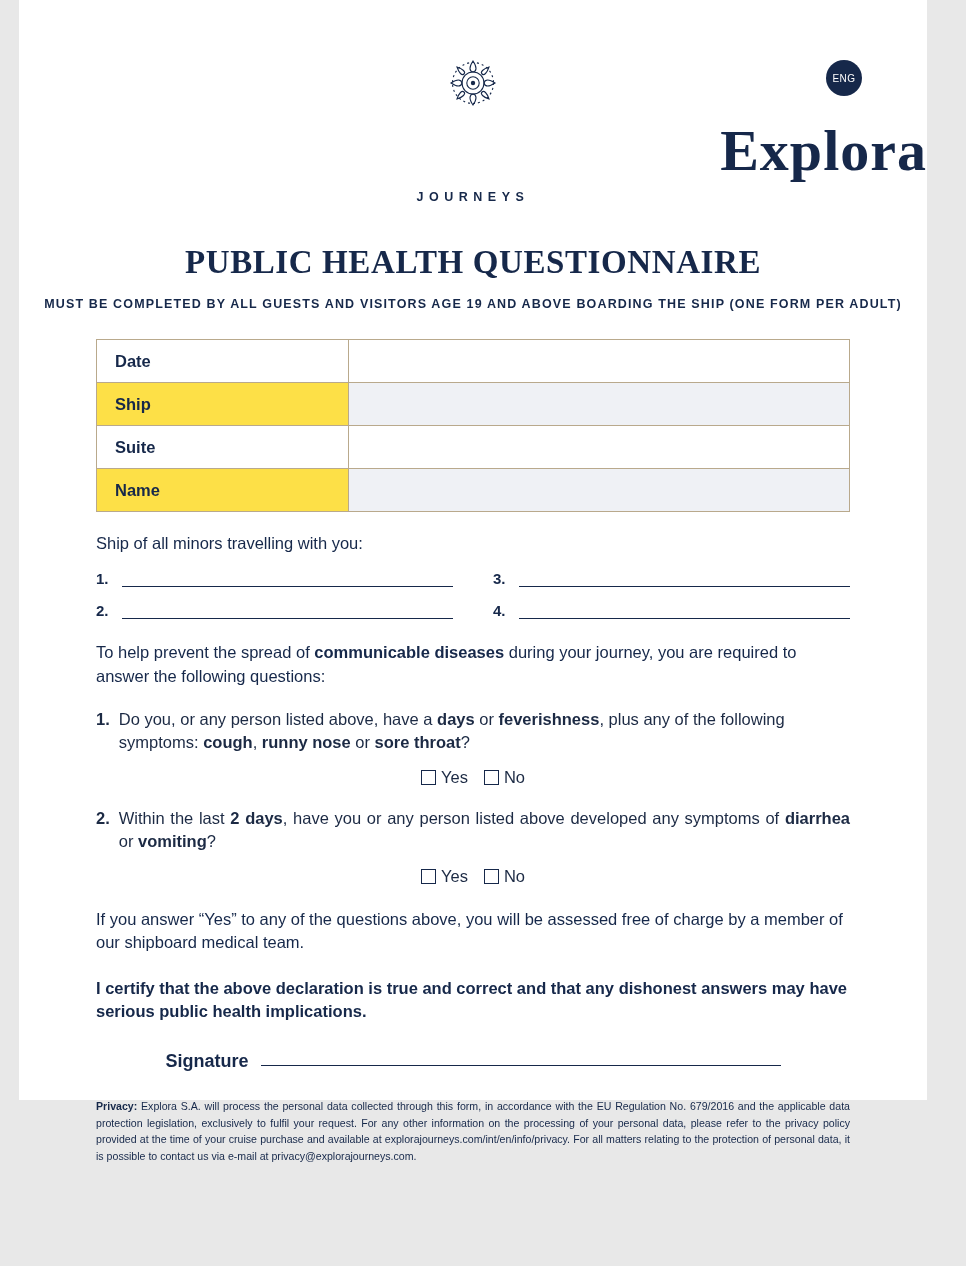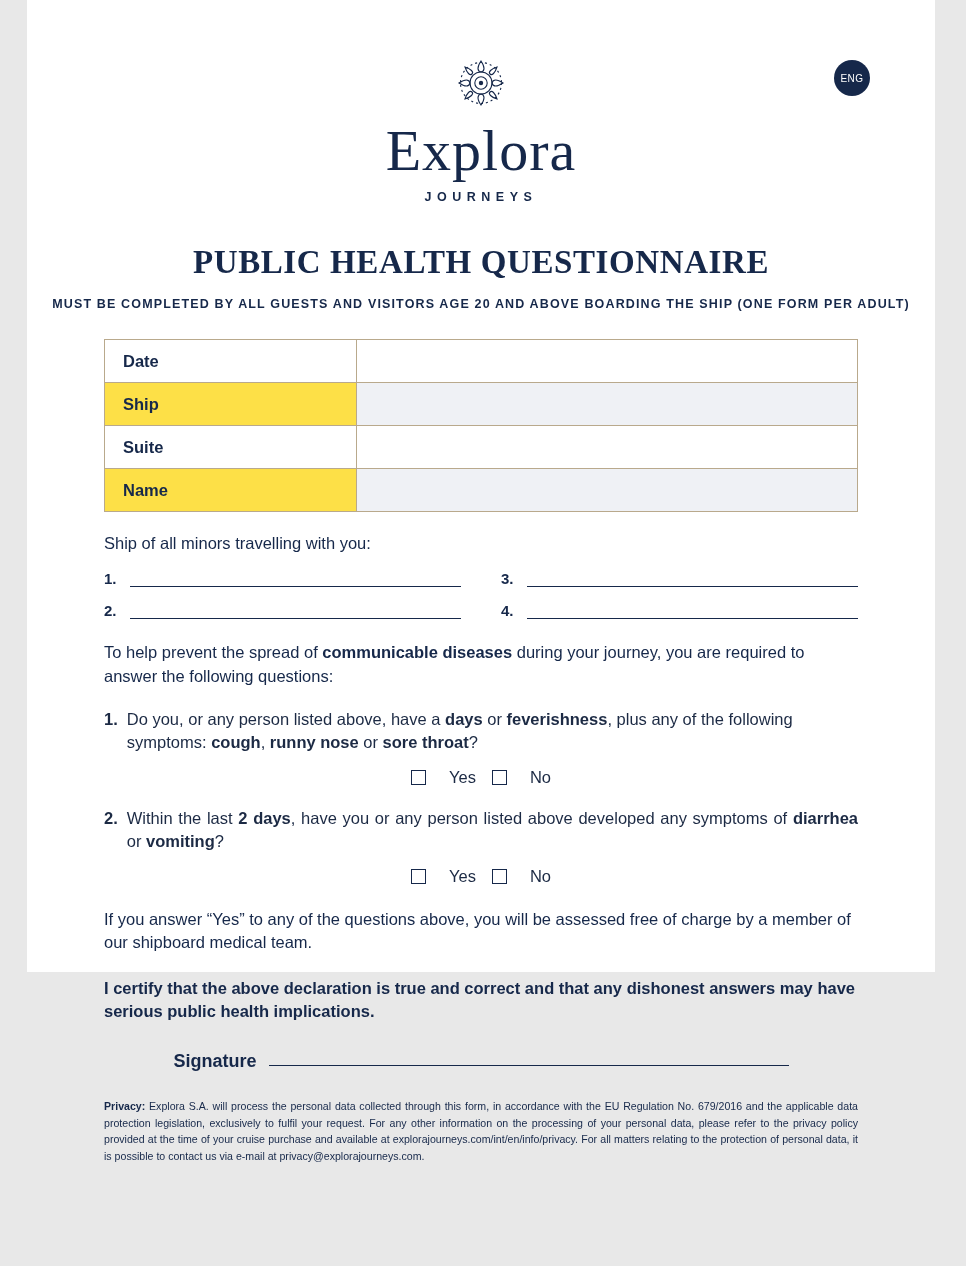--- a/index.html
+++ b/index.html
@@ -9,24 +9,24 @@
   }
   body {
     width: 966px;
     height: 1266px;
     font-family: "Liberation Sans", sans-serif;
     color: #1c2a44;
     overflow: hidden;
   }
   .page {
     position: absolute;
-    left: 27px;
+    left: 19px;
     top: 0;
     width: 908px;
-    height: 972px;
+    height: 1100px;
     background: #ffffff;
   }
   .lang-badge {
     position: absolute;
     right: 65px;
     top: 60px;
     width: 36px;
     height: 36px;
     border-radius: 50%;
     background: #16284a;
@@ -46,21 +46,22 @@
     display: block;
     margin: 0 auto;
   }
   .brand-name {
     font-family: "Liberation Serif", serif;
     font-size: 58px;
     line-height: 1;
     letter-spacing: 1px;
     color: #16284a;
     margin-top: 12px;
-    font-weight: 400;
+    font-weight: 700;
+    text-align: right;
   }
   .brand-sub {
     font-size: 12.5px;
     letter-spacing: 5.5px;
     font-weight: 700;
     color: #16284a;
     margin-top: 10px;
   }
   .doc-title {
     text-align: center;
@@ -160,21 +161,21 @@
   .answers {
     display: flex;
     justify-content: center;
     gap: 16px;
     margin-top: 13px;
     font-size: 16.5px;
   }
   .answer {
     display: flex;
     align-items: center;
-    gap: 23px;
+    gap: 5px;
   }
   .box {
     width: 13px;
     height: 13px;
     border: 1.3px solid #16284a;
     display: inline-block;
   }
   .signature-row {
     display: flex;
     align-items: flex-start;
@@ -233,21 +234,21 @@
         <path d="M15 47 C21 45 24 42 22 40 C20 38 17 41 15 47 Z"></path>
         <path d="M47 47 C41 45 38 42 40 40 C42 38 45 41 47 47 Z"></path>
         <circle cx="31" cy="31" r="20.5" stroke-dasharray="2 3"></circle>
       </g>
     </svg>
     <div class="brand-name">Explora</div>
     <div class="brand-sub">JOURNEYS</div>
   </div>
 
   <div class="doc-title">PUBLIC HEALTH QUESTIONNAIRE</div>
-  <div class="doc-sub">MUST BE COMPLETED BY ALL GUESTS AND VISITORS AGE 20 AND ABOVE BOARDING THE SHIP (ONE FORM PER ADULT)</div>
+  <div class="doc-sub">MUST BE COMPLETED BY ALL GUESTS AND VISITORS AGE 19 AND ABOVE BOARDING THE SHIP (ONE FORM PER ADULT)</div>
 
   <table class="info-table">
     <tbody>
       <tr>
         <td class="label">Date</td>
         <td></td>
       </tr>
       <tr class="shaded">
         <td class="label">Ship</td>
         <td></td>

